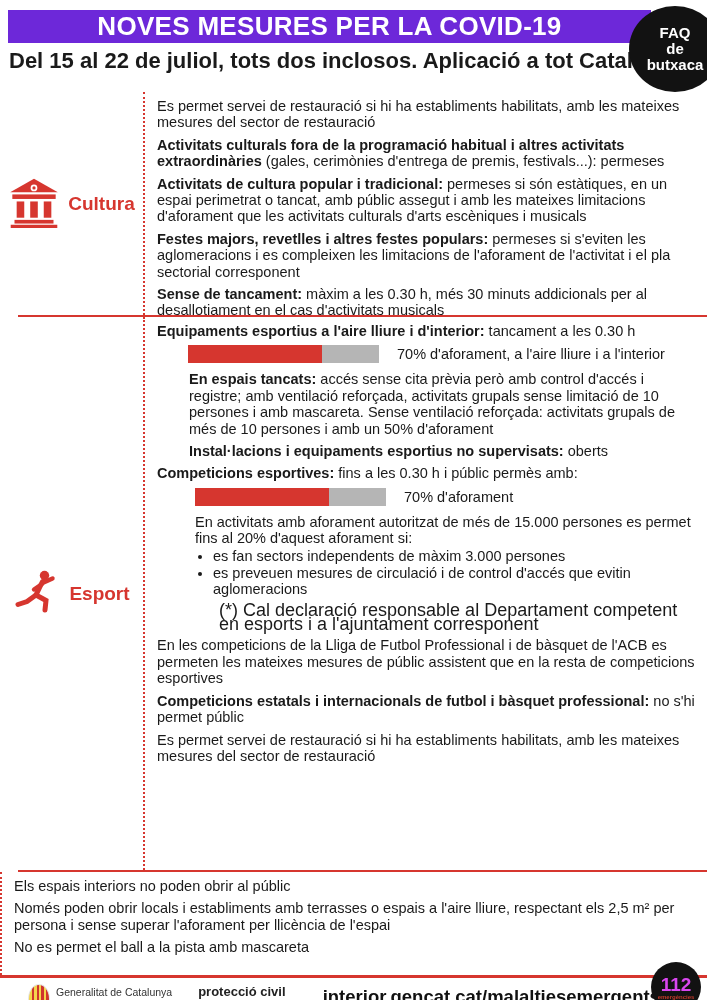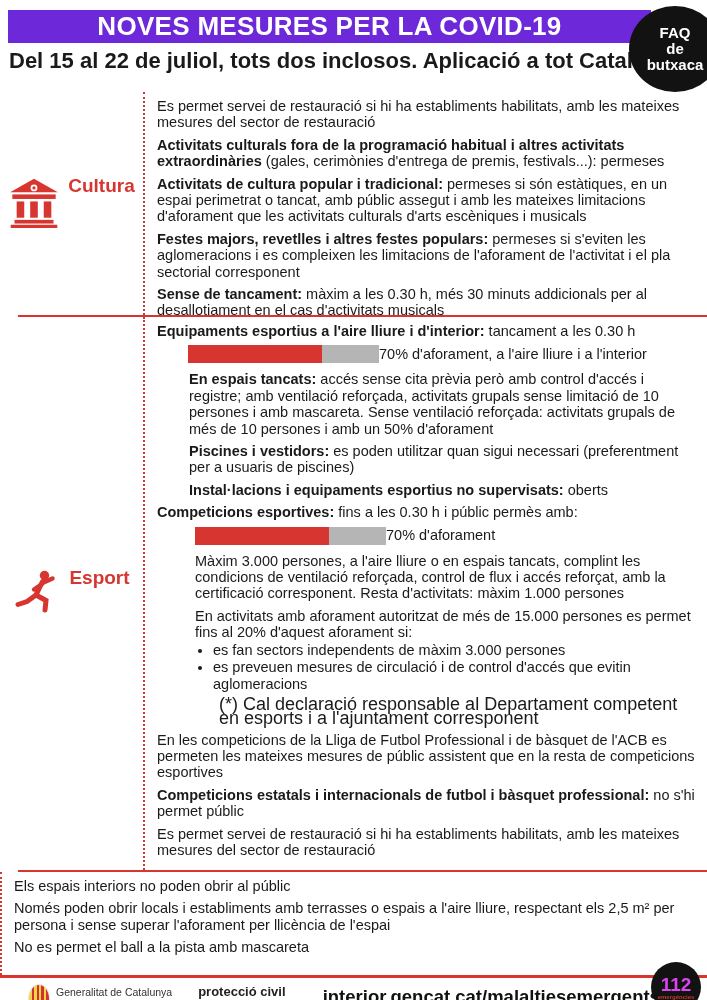--- a/index.html
+++ b/index.html
@@ -16,36 +16,36 @@
                display:flex; flex-direction:column; align-items:center; justify-content:center;
                color:#fff; font-weight:700; font-size:15px; line-height:1.05; text-align:center; }
   .subtitle { margin:4px 0 18px 9px; font-size:22px; font-weight:700; }
 
   
   .section { display:flex; }
   .sec-cultura { height:223px; }
   .sec-esport  { height:553px; }
   .sec-oci     { height:103px; }
   .icon-col { width:143px; flex:0 0 143px; display:flex; align-items:center; justify-content:center; }
-  .icon-group { display:flex; gap:8px; }
+  .icon-group { display:flex; align-items:center; gap:8px; }
   .sec-label { color:#d6362f; font-weight:800; font-size:19px; line-height:1.05; }
   .content { flex:1; border-left:2px dotted #d6362f; padding:6px 8px 0 12px;
              font-size:14.5px; line-height:16.4px; overflow:hidden; }
   .content p { margin-bottom:6px; }
   .content b { font-weight:700; }
   .indent1 { margin-left:32px; }
   .indent2 { margin-left:38px; }
   .divider { border-top:2px solid #d6362f; margin-left:18px; }
 
   
   .bar-row { display:flex; align-items:center; margin:4px 0 8px 31px; }
   .bar-row.second { margin-left:38px; }
   .bar-track { width:191px; height:18px; background:#b5b5b5; flex:0 0 auto; }
   .bar-fill { height:100%; background:#d6362f; }
-  .bar-label { }
+  .bar-label { margin-left:18px; }
 
   .bullets { margin:0 0 6px 42px; padding-left:14px; }
   .bullets li { margin-bottom:1px; }
   .footnote { font-size:18px; line-height:13.8px; margin:0 0 5px 62px; }
 
   
   .footer-divider { border-top:3px solid #d6362f; margin:0; }
   .footer { position:relative; display:flex; align-items:center; height:36px; padding:2px 10px 0 28px; }
   .gencat { display:flex; align-items:flex-end; gap:6px; }
   .gencat-logo { width:22px; height:26px; border-radius:50% 50% 46% 46% / 58% 58% 42% 42%;
@@ -135,32 +135,30 @@
       <p><b>Equipaments esportius a l'aire lliure i d'interior:</b><span> tancament a les 0.30 h</span></p>
 
       <div class="bar-row">
         <div class="bar-track">
           <div class="bar-fill" style="width: 70%;"></div>
         </div>
         <span class="bar-label">70% d'aforament, a l'aire lliure i a l'interior</span>
       </div>
 
       <p class="indent1"><b>En espais tancats:</b><span> accés sense cita prèvia però amb control d'accés i registre; amb ventilació reforçada, activitats grupals sense limitació de 10 persones i amb mascareta. Sense ventilació reforçada: activitats grupals de més de 10 persones i amb un 50% d'aforament</span></p>
-      <p class="indent1"><b>Piscines i vestidors:</b><span> es poden utilitzar quan sigui necessari (preferentment per a usuaris de piscines)</span></p>
       <p class="indent1"><b>Instal·lacions i equipaments esportius no supervisats:</b><span> oberts</span></p>
       <p><b>Competicions esportives:</b><span> fins a les 0.30 h i públic permès amb:</span></p>
 
       <div class="bar-row second">
         <div class="bar-track">
           <div class="bar-fill" style="width: 70%;"></div>
         </div>
         <span class="bar-label">70% d'aforament</span>
       </div>
 
-      <p class="indent2">Màxim 3.000 persones, a l'aire lliure o en espais tancats, complint les condicions de ventilació reforçada, control de flux i accés reforçat, amb la certificació corresponent. Resta d'activitats: màxim 1.000 persones</p>
       <p class="indent2" style="margin-bottom:1px;">En activitats amb aforament autoritzat de més de 15.000 persones es permet fins al 20% d'aquest aforament si:</p>
       <ul class="bullets">
         <li>es fan sectors independents de màxim 3.000 persones</li>
         <li>es preveuen mesures de circulació i de control d'accés que evitin aglomeracions</li>
       </ul>
       <p class="footnote">(*) Cal declaració responsable al Departament competent en esports i a l'ajuntament corresponent</p>
       <p>En les competicions de la Lliga de Futbol Professional i de bàsquet de l'ACB es permeten les mateixes mesures de públic assistent que en la resta de competicions esportives</p>
       <p><b>Competicions estatals i internacionals de futbol i bàsquet professional:</b><span> no s'hi permet públic</span></p>
       <p>Es permet servei de restauració si hi ha establiments habilitats, amb les mateixes mesures del sector de restauració</p>
     </div>

